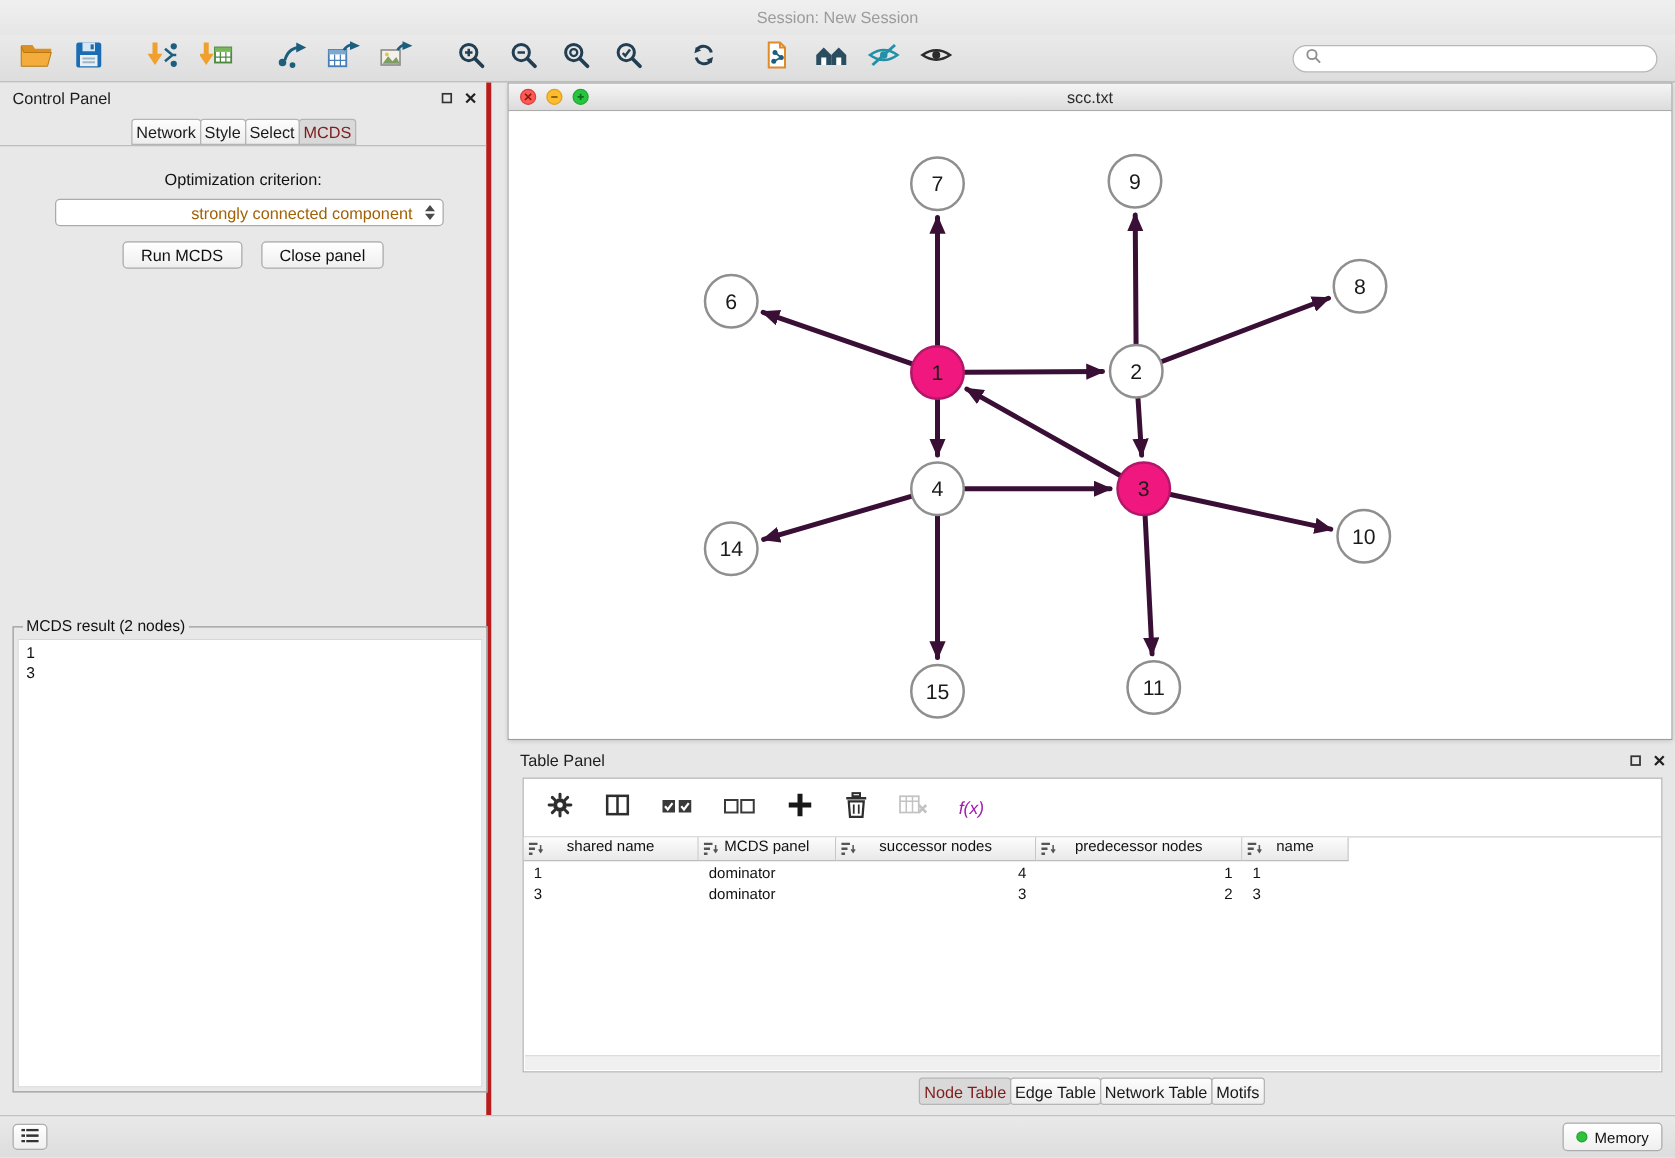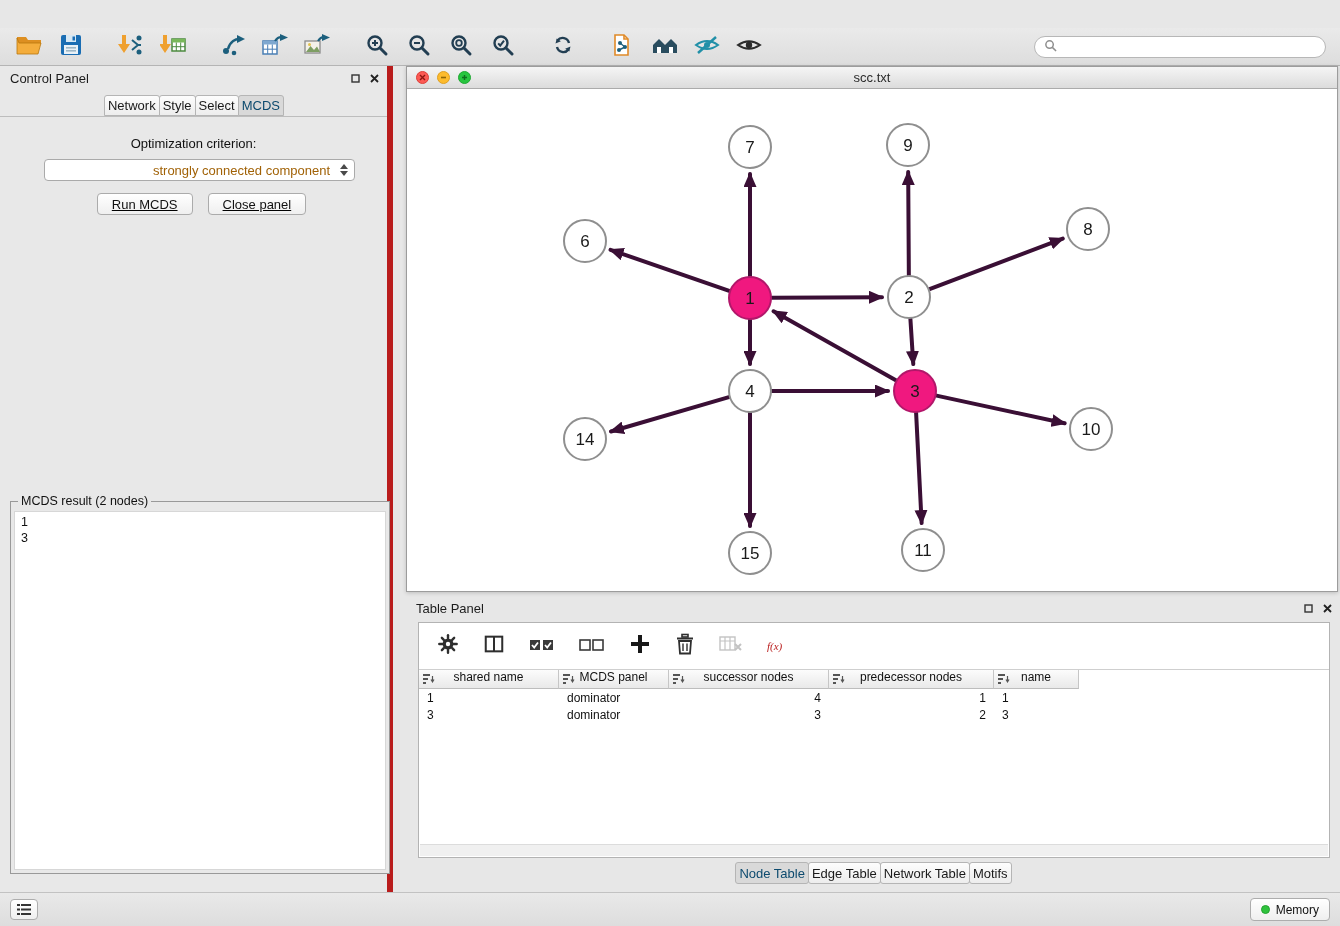--- a/index.html
+++ b/index.html
@@ -20,35 +20,35 @@
   .search { margin-left:auto; margin-right:2px; width:292px; height:22px; background:#fff;
     border:1px solid #b7b7b7; border-radius:12px; display:flex; align-items:center; padding:0 9px; gap:6px; }
   .search input { border:none; outline:none; flex:1; font-size:13px; background:transparent; font-family:"Liberation Sans",sans-serif; }
 
   
   .phead { position:absolute; top:0; left:0; right:0; height:24px; font-size:13px; color:#1c1c1c;
     padding-left:10px; display:flex; align-items:center; }
   .picons { position:absolute; right:8px; top:0; height:24px; display:flex; gap:10px; align-items:center; }
 
   
-  .cpanel { position:absolute; left:0; top:66px; width:393px; height:826px; background:#e8e8e8; border-right:6px solid #b91c1c; }
+  .cpanel { position:absolute; left:0; top:66px; width:393px; height:826px; background:#e8e8e8; border-right:4px solid #b91c1c; }
   .cptabs { position:absolute; top:30px; left:0; right:0; height:21px; border-bottom:1px solid #bdbdbd;
     display:flex; justify-content:center; align-items:flex-end; }
   .tab { height:21px; padding:0 3px; font-size:13px; background:linear-gradient(#fdfdfd,#ededed);
     border:1px solid #b5b5b5; margin-right:-1px; display:flex; align-items:center;
     border-radius:3px 3px 0 0; color:#1a1a1a; }
-  .tab.active { background:#d9d9d9; color:#0c4a6e; }
+  .tab.active { background:#d9d9d9; color:#7f1d1d; }
   .optlabel { position:absolute; top:70px; left:0; right:0; text-align:center; font-size:13px; color:#111; }
   .dropdown { position:absolute; top:93px; left:44px; width:311px; height:22px; background:#fff;
     border:1px solid #aaa; border-radius:4px; font-size:13px; color:#a16207;
     display:flex; align-items:center; padding:0 24px 0 9px;justify-content:flex-end; }
   .stepper { position:absolute; right:6px; top:4px; display:flex; flex-direction:column; gap:2px; }
   .tri-up { width:0; height:0; border-left:4px solid transparent; border-right:4px solid transparent; border-bottom:5px solid #4a4a4a; }
   .tri-dn { width:0; height:0; border-left:4px solid transparent; border-right:4px solid transparent; border-top:5px solid #4a4a4a; }
-  .btnrow { position:absolute; top:127px; left:16px; right:0; display:flex; justify-content:center; gap:15px;text-decoration:underline; }
+  .btnrow { position:absolute; top:127px; left:16px; right:0; display:flex; justify-content:center; gap:15px; }
   .btn { height:22px; padding:0 14px; font-size:13px; background:linear-gradient(#ffffff,#efefef);
     border:1px solid #ababab; border-radius:4px; display:flex; align-items:center; color:#111;
     font-family:"Liberation Sans",sans-serif; }
   fieldset.resultbox { position:absolute; left:10px; top:428px; width:380px; height:380px;
     border:1px solid #999; padding:3px; background:#e8e8e8; }
   fieldset.resultbox legend { font-size:12.5px; color:#111; padding:0 3px; margin-left:4px; }
   .resultinner { width:100%; height:100%; background:#fff; font-size:12.5px; line-height:16px;
     padding:2px 6px; color:#111; overflow:hidden; border:1px solid #d7d7d7; }
 
   
@@ -62,21 +62,21 @@
   .tl.red { background:#fc5a54; border:1px solid #dd3f39; }
   .tl.yel { background:#fdbb2d; border:1px solid #dfa022; }
   .tl.grn { background:#27c53f; border:1px solid #1fa832; }
   .canvas { position:relative; width:100%; height:502px; background:#fff; }
   #graph { position:absolute; left:0; top:0; }
 
   
   .tpanel { position:absolute; left:406px; top:596px; width:934px; height:296px; }
   .tbox { position:absolute; left:12px; top:26px; right:10px; height:236px; background:#fff; border:1px solid #b3b3b3; }
   .ttools { height:46px; display:flex; align-items:center; gap:24px; padding-left:18px; }
-  .fx { font-family:Liberation Serif, serif; font-style:italic; color:#b91c1c; font-size:11px; }
+  .fx { font-family:Liberation Sans, sans-serif; font-style:italic; color:#a21caf; font-size:14px; }
   .thead { display:flex; height:20px; border-top:1px solid #cfcfcf; }
   .th { position:relative; background:linear-gradient(#fcfcfc,#e9e9e9); border-right:1px solid #c6c6c6;
     border-bottom:1px solid #bdbdbd; font-size:12px; display:flex; justify-content:center; color:#111; }
   .th .sorticon { position:absolute; left:4px; top:4px; }
   .c0 { width:140px; } .c1 { width:110px; } .c2 { width:160px; } .c3 { width:165px; } .c4 { width:85px; }
   .trow { display:flex; height:17px; font-size:12px; color:#111; align-items:center; }
   .td { padding:0 8px; overflow:hidden; white-space:nowrap; }
   .td.num { text-align:right; }
   .scrolltrack { position:absolute; left:1px; right:1px; bottom:1px; height:12px; background:#f0f0f0; border-top:1px solid #dcdcdc; }
   .ttabs { position:absolute; left:0; right:0; top:266px; display:flex; justify-content:center; }
@@ -90,20 +90,23 @@
   .membtn { position:absolute; right:10px; top:5px; height:23px; padding:0 10px; border:1px solid #adadad;
     border-radius:4px; background:linear-gradient(#fff,#efefef); display:flex; align-items:center; gap:6px;
     font-size:12px; color:#111;margin-left:24px; }
   .dot { width:9px; height:9px; border-radius:50%; background:#2fc33d; border:1px solid #23a330; }
 </style>
 </head>
 <body>
 
 <div id="win">
 
+  <div class="titlebar">
+    <span>Session: New Session</span>
+  </div>
 
   <div class="toolbar">
     <div class="tbtn">
       <span><svg width="26" height="22" viewBox="0 0 26 22">
             <path d="M1 3 h9 l2 3 h13 v4 H1 z" fill="#dd8f21"></path>
             <path d="M3 9 h22 l-3 11 H1 V4 z" fill="#f4ad3c" stroke="#b9770e" stroke-width="0.8"></path>
           </svg></span>
     </div>
     <div class="tbtn s">
       <span><svg width="22" height="22" viewBox="0 0 22 22">

